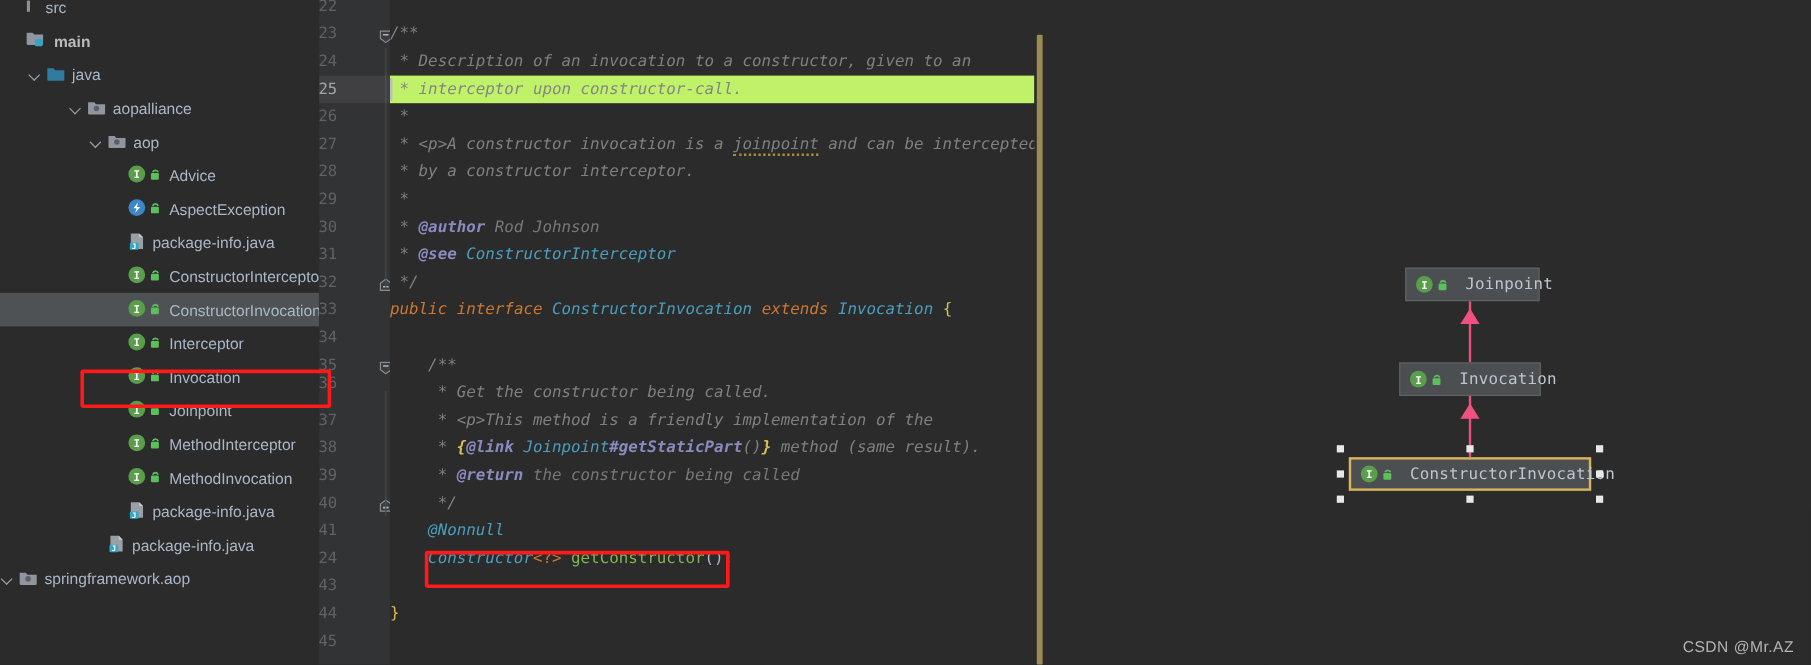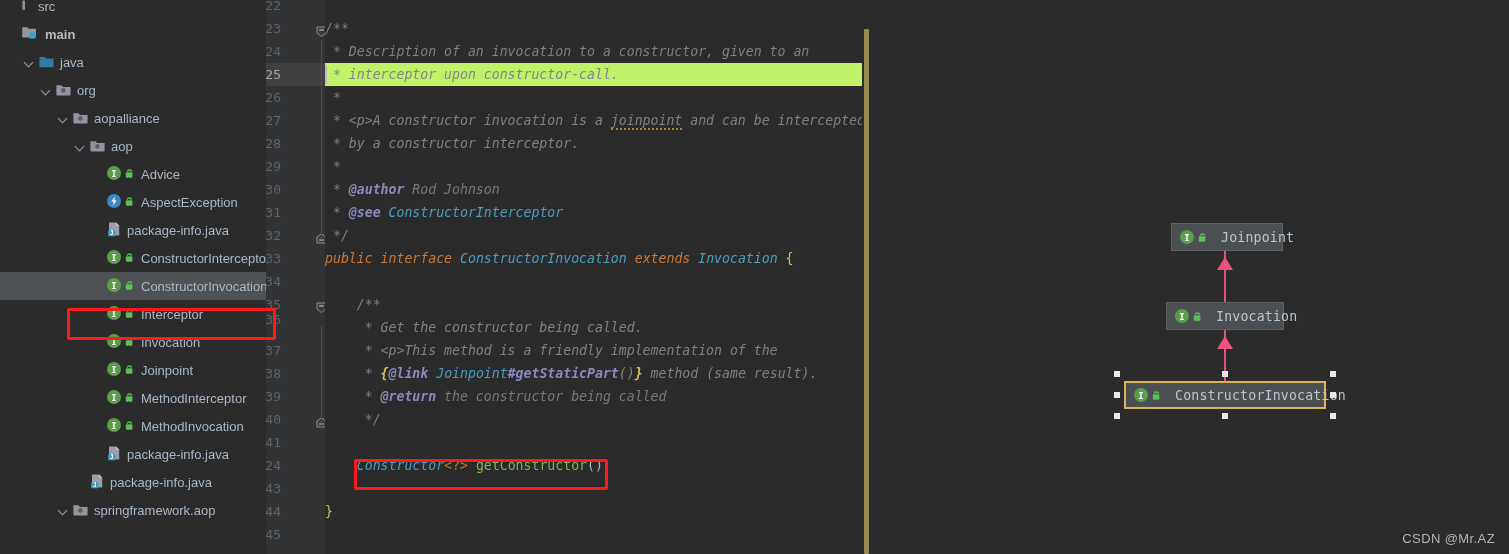--- a/index.html
+++ b/index.html
@@ -229,28 +229,20 @@
           </svg></span>
         <span class="tlabel bold">main</span>
       </div>
       <div class="trow" style="padding-left: 23px;">
         <span class="arrow open"></span>
         <span class="ico"><svg width="17" height="16" viewBox="0 0 17 16">
             <path d="M1.4 3.9 h5.2 l1.3 1.6 h7.7 v7.9 a0.9 0.9 0 0 1 -0.9 0.9 H2.3 a0.9 0.9 0 0 1 -0.9 -0.9 Z" fill="#2f7ca0"></path>
           </svg></span>
         <span class="tlabel">java</span>
       </div>
-      <div class="trow" style="padding-left: 40px;">
-        <span class="arrow open"></span>
-        <span class="ico"><svg width="17" height="16" viewBox="0 0 17 16">
-            <path d="M1.4 4.3 h5.2 l1.3 1.6 h7.7 v7.6 a0.9 0.9 0 0 1 -0.9 0.9 H2.3 a0.9 0.9 0 0 1 -0.9 -0.9 Z" fill="#9195a0"></path>
-            <circle cx="8.4" cy="9.4" r="2.3" fill="#5c6066"></circle>
-          </svg></span>
-        <span class="tlabel">org</span>
-      </div>
       <div class="trow" style="padding-left: 57px;">
         <span class="arrow open"></span>
         <span class="ico"><svg width="17" height="16" viewBox="0 0 17 16">
             <path d="M1.4 4.3 h5.2 l1.3 1.6 h7.7 v7.6 a0.9 0.9 0 0 1 -0.9 0.9 H2.3 a0.9 0.9 0 0 1 -0.9 -0.9 Z" fill="#9195a0"></path>
             <circle cx="8.4" cy="9.4" r="2.3" fill="#5c6066"></circle>
           </svg></span>
         <span class="tlabel">aopalliance</span>
       </div>
       <div class="trow" style="padding-left: 74px;">
         <span class="arrow open"></span>
@@ -373,21 +365,21 @@
       <div class="trow" style="padding-left: 74px;">
         <span class="arrow none"></span>
         <span class="ico"><svg width="16" height="16" viewBox="0 0 16 16">
             <path d="M3 1.5 h7 l3.2 3.2 V14.5 H3 Z" fill="#9aa0a6"></path>
             <path d="M10 1.5 v3.2 h3.2 Z" fill="#c4c9cd"></path>
             <rect x="2.2" y="9.2" width="7.2" height="6" fill="#31a6c8" rx="0.8"></rect>
             <text x="5.8" y="14.3" fill="#ffffff" font-size="6.4" font-weight="bold" font-family="&quot;DejaVu Sans Mono&quot;, monospace" text-anchor="middle">J</text>
           </svg></span>
         <span class="tlabel">package-info.java</span>
       </div>
-      <div class="trow" style="padding-left: 57px;">
+      <div class="trow" style="">
         <span class="arrow open"></span>
         <span class="ico"><svg width="17" height="16" viewBox="0 0 17 16">
             <path d="M1.4 4.3 h5.2 l1.3 1.6 h7.7 v7.6 a0.9 0.9 0 0 1 -0.9 0.9 H2.3 a0.9 0.9 0 0 1 -0.9 -0.9 Z" fill="#9195a0"></path>
             <circle cx="8.4" cy="9.4" r="2.3" fill="#5c6066"></circle>
           </svg></span>
         <span class="tlabel">springframework.aop</span>
       </div>
     </div>
 
   <div id="gutter">
@@ -449,20 +441,21 @@
       <div class="cline" style="top: 201px;"><span class="tok-cmt"> * </span><span class="tok-tag">@see</span><span class="tok-ref"> ConstructorInterceptor</span></div>
       <div class="cline" style="top: 224px;"><span class="tok-cmt"> */</span></div>
       <div class="cline" style="top: 247px;"><span class="tok-kw">public</span> <span class="tok-kw">interface</span> <span class="tok-cls">ConstructorInvocation</span> <span class="tok-kw">extends</span> <span class="tok-cls">Invocation</span> <span class="tok-curly">{</span></div>
       <div class="cline" style="top: 270px;"></div>
       <div class="cline" style="top: 293px;"><span class="tok-cmt">    /**</span></div>
       <div class="cline" style="top: 316px;"><span class="tok-cmt">     * Get the constructor being called.</span></div>
       <div class="cline" style="top: 339px;"><span class="tok-cmt">     * &lt;p&gt;This method is a friendly implementation of the</span></div>
       <div class="cline" style="top: 362px;"><span class="tok-cmt">     * </span><span class="tok-brace">{</span><span class="tok-link">@link</span> <span class="tok-ref">Joinpoint</span><span class="tok-link">#getStaticPart</span><span class="tok-cmt">()</span><span class="tok-brace">}</span><span class="tok-cmt"> method (same result).</span></div>
       <div class="cline" style="top: 385px;"><span class="tok-cmt">     * </span><span class="tok-tag">@return</span><span class="tok-val"> the constructor being called</span></div>
       <div class="cline" style="top: 408px;"><span class="tok-cmt">     */</span></div>
+      <div class="cline" style="top: 431px;"><span class="tok-ann">    @Nonnull</span></div>
       <div class="cline" style="top: 454px;">    <span class="tok-cls">Constructor</span><span class="tok-brk">&lt;?&gt;</span> <span class="tok-grn">getConstructor</span><span class="tok-plain">();</span></div>
       <div class="cline" style="top: 477px;"></div>
       <div class="cline" style="top: 500px;"><span class="tok-curly">}</span></div>
       <div class="cline" style="top: 523px;"></div>
       <div style="position: absolute; left: 0px; top: 65px; width: 2px; height: 19px; background: rgb(187, 187, 187);"></div>
     </div>
 
   <div class="curband" id="curband" style="top: 63px;"></div>
 
   <div id="goldbar"></div>

